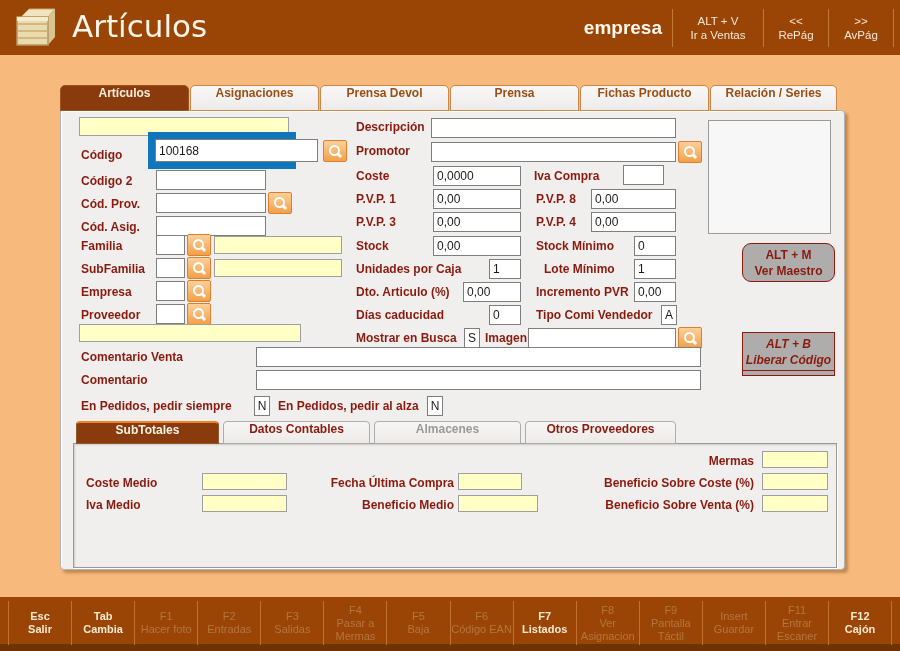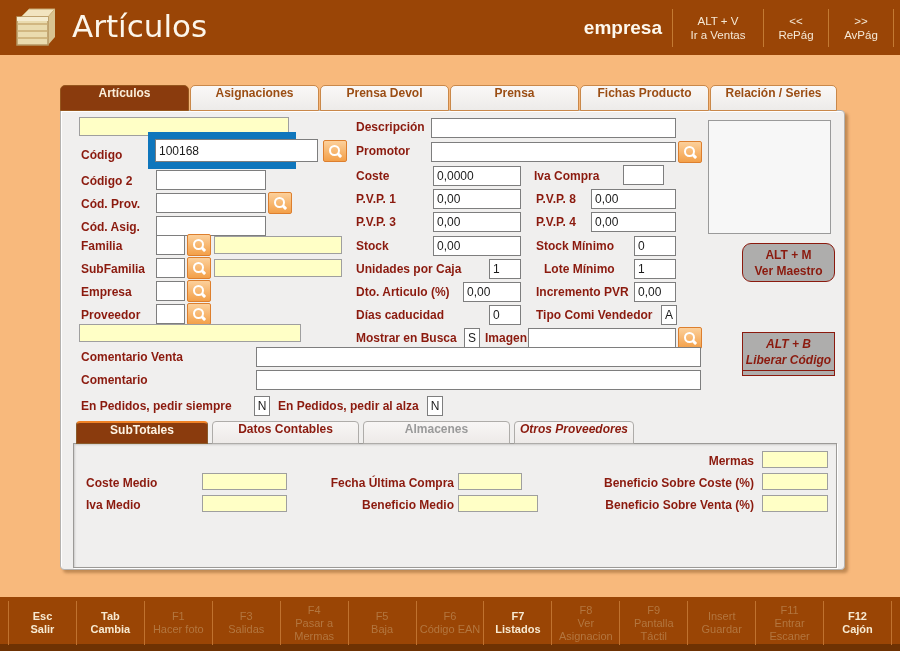--- a/index.html
+++ b/index.html
@@ -225,24 +225,24 @@
     <input class="inp" style="left: 195px; top: 236px; width: 445px;" value="">
     <div class="lbl" style="left:20px;top:262px;">Comentario</div>
     <input class="inp" style="left: 195px; top: 259px; width: 445px;" value="">
 
     <div class="lbl" style="left:20px;top:288px;">En Pedidos, pedir siempre</div>
     <input class="inp ctr" style="left: 193px; top: 285px; width: 16px;" value="N">
     <div class="lbl" style="left:217px;top:288px;">En Pedidos, pedir al alza</div>
     <input class="inp ctr" style="left: 366px; top: 285px; width: 16px;" value="N">
 
     <div class="subtabs">
-      <div class="subtab active" style="width:132px;">SubTotales</div>
+      <div class="subtab active" style="width:143px;">SubTotales</div>
       <div class="subtab" style="width:147px;">Datos Contables</div>
       <div class="subtab disabled" style="width:147px;">Almacenes</div>
-      <div class="subtab" style="width:120px;font-style:italic;">Otros  Proveedores</div>
+      <div class="subtab" style="width:151px;">Otros  Proveedores</div>
     </div>
 
     <div class="innerpanel">
       <div class="lbl r" style="left:520px;top:10px;width:160px;">Mermas</div>
       <div class="yro" style="left:688px;top:7px;width:66px;height:17px;"></div>
 
       <div class="lbl" style="left:12px;top:32px;">Coste Medio</div>
       <div class="yro" style="left:128px;top:29px;width:85px;height:17px;"></div>
       <div class="lbl r" style="left:246px;top:32px;width:134px;">Fecha Última Compra</div>
       <div class="yro" style="left:384px;top:29px;width:64px;height:17px;"></div>
@@ -265,20 +265,24 @@
       </div>
     <div class="fkey on">
         <span>Tab</span>
         <span>Cambia</span>
       </div>
     <div class="fkey off">
         <span>F1</span>
         <span>Hacer foto</span>
       </div>
     <div class="fkey off">
+        <span>F2</span>
+        <span>Entradas</span>
+      </div>
+    <div class="fkey off">
         <span>F3</span>
         <span>Salidas</span>
       </div>
     <div class="fkey off">
         <span>F4</span>
         <span>Pasar a Mermas</span>
       </div>
     <div class="fkey off">
         <span>F5</span>
         <span>Baja</span>

